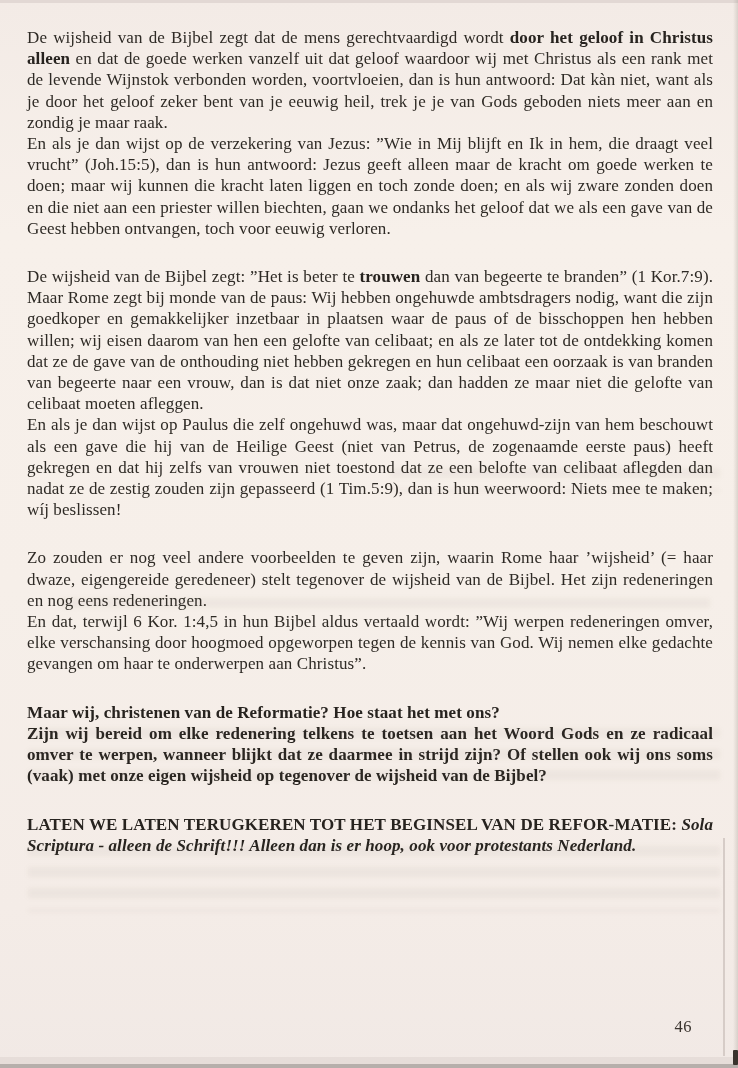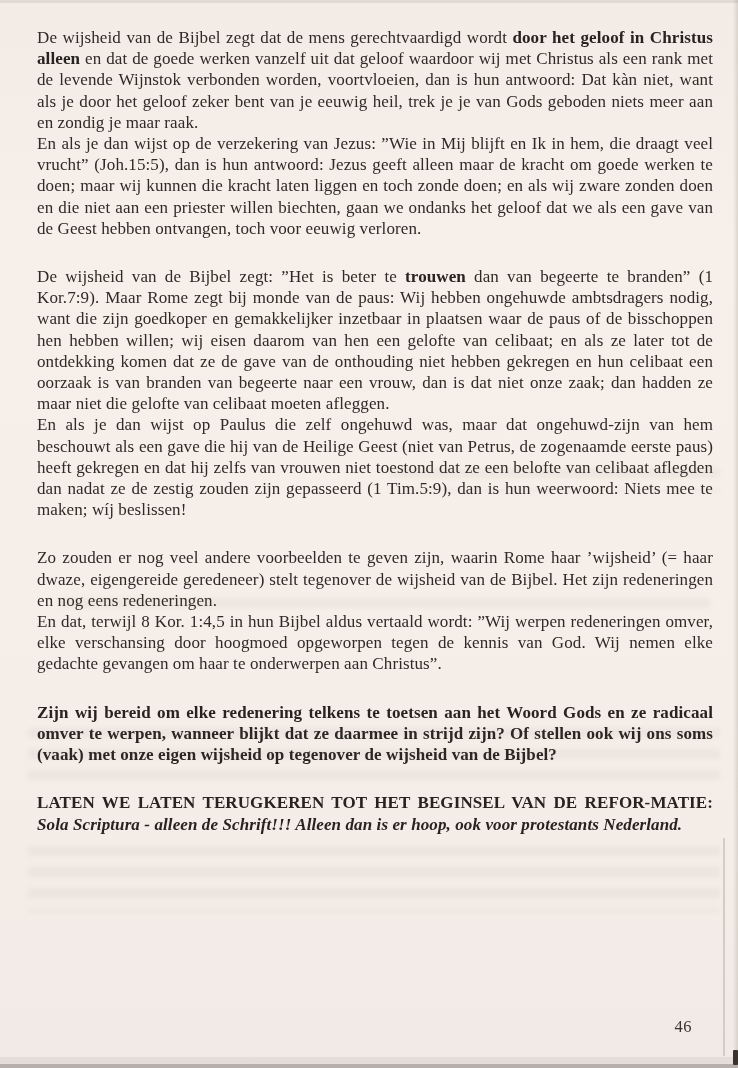--- a/index.html
+++ b/index.html
@@ -39,21 +39,21 @@
   
   .body-text {
     position:absolute;
     left:25px; top:27px;
     width:688px;
     font-size:17px;
     line-height:21.2px;
     text-align:justify;
     letter-spacing:.1px;
   }
-  .para { margin:0 0 27px 12px; }
+  .para { margin:0 0 27px 2px; }
   .para:last-child { margin-bottom:0; }
   .blk { display:block; }
   b { font-weight:700; color:#27231f; }
   .para.all-bold { font-weight:700; color:#27231f; }
   .ital { font-style:italic; }
 
   .pagenum {
     position:absolute;
     top:1017px;
     right:46px;
@@ -76,24 +76,25 @@
       <span class="blk">En als je dan wijst op de verzekering van Jezus: ”Wie in Mij blijft en Ik in hem, die draagt veel vrucht” (Joh.15:5), dan is hun antwoord: Jezus geeft alleen maar de kracht om goede werken te doen; maar wij kunnen die kracht laten liggen en toch zonde doen; en als wij zware zonden doen en die niet aan een priester willen biechten, gaan we ondanks het geloof dat we als een gave van de Geest hebben ontvangen, toch voor eeuwig verloren.</span>
     </p>
 
     <p class="para">
       <span class="blk"><span>De wijsheid van de Bijbel zegt: ”Het is beter te </span><b>trouwen</b><span> dan van begeerte te branden” (1 Kor.7:9). Maar Rome zegt bij monde van de paus: Wij hebben ongehuwde ambtsdragers nodig, want die zijn goedkoper en gemakkelijker inzetbaar in plaatsen waar de paus of de bisschoppen hen hebben willen; wij eisen daarom van hen een gelofte van celibaat; en als ze later tot de ontdekking komen dat ze de gave van de onthouding niet hebben gekregen en hun celibaat een oorzaak is van branden van begeerte naar een vrouw, dan is dat niet onze zaak; dan hadden ze maar niet die gelofte van celibaat moeten afleggen.</span></span>
       <span class="blk">En als je dan wijst op Paulus die zelf ongehuwd was, maar dat ongehuwd-zijn van hem beschouwt als een gave die hij van de Heilige Geest (niet van Petrus, de zogenaamde eerste paus) heeft gekregen en dat hij zelfs van vrouwen niet toestond dat ze een belofte van celibaat aflegden dan nadat ze de zestig zouden zijn gepasseerd (1 Tim.5:9), dan is hun weerwoord: Niets mee te maken; wíj beslissen!</span>
     </p>
 
     <p class="para">
       <span class="blk">Zo zouden er nog veel andere voorbeelden te geven zijn, waarin Rome haar ’wijsheid’ (= haar dwaze, eigengereide geredeneer) stelt tegenover de wijsheid van de Bijbel. Het zijn redeneringen en nog eens redeneringen.</span>
-      <span class="blk">En dat, terwijl 8 Kor. 1:4,5 in hun Bijbel aldus vertaald wordt: ”Wij werpen redeneringen omver, elke verschansing door hoogmoed opgeworpen tegen de kennis van God. Wij nemen elke gedachte gevangen om haar te onderwerpen aan Christus”.</span>
+      <span class="blk">En dat, terwijl 6 Kor. 1:4,5 in hun Bijbel aldus vertaald wordt: ”Wij werpen redeneringen omver, elke verschansing door hoogmoed opgeworpen tegen de kennis van God. Wij nemen elke gedachte gevangen om haar te onderwerpen aan Christus”.</span>
     </p>
 
     <p class="para all-bold">
+      <span class="blk">Maar wij, christenen van de Reformatie? Hoe staat het met ons?</span>
       <span class="blk">Zijn wij bereid om elke redenering telkens te toetsen aan het Woord Gods en ze radicaal omver te werpen, wanneer blijkt dat ze daarmee in strijd zijn? Of stellen ook wij ons soms (vaak) met onze eigen wijsheid op tegenover de wijsheid van de Bijbel?</span>
     </p>
 
     <p class="para">
       <span class="blk"><b>LATEN WE LATEN TERUGKEREN TOT HET BEGINSEL VAN DE REFOR-MATIE: </b><b class="ital">Sola Scriptura - alleen de Schrift!!! Alleen dan is er hoop, ook voor protestants Nederland.</b></span>
     </p>
 
   </div>
 
   <div class="smudge a"></div>

